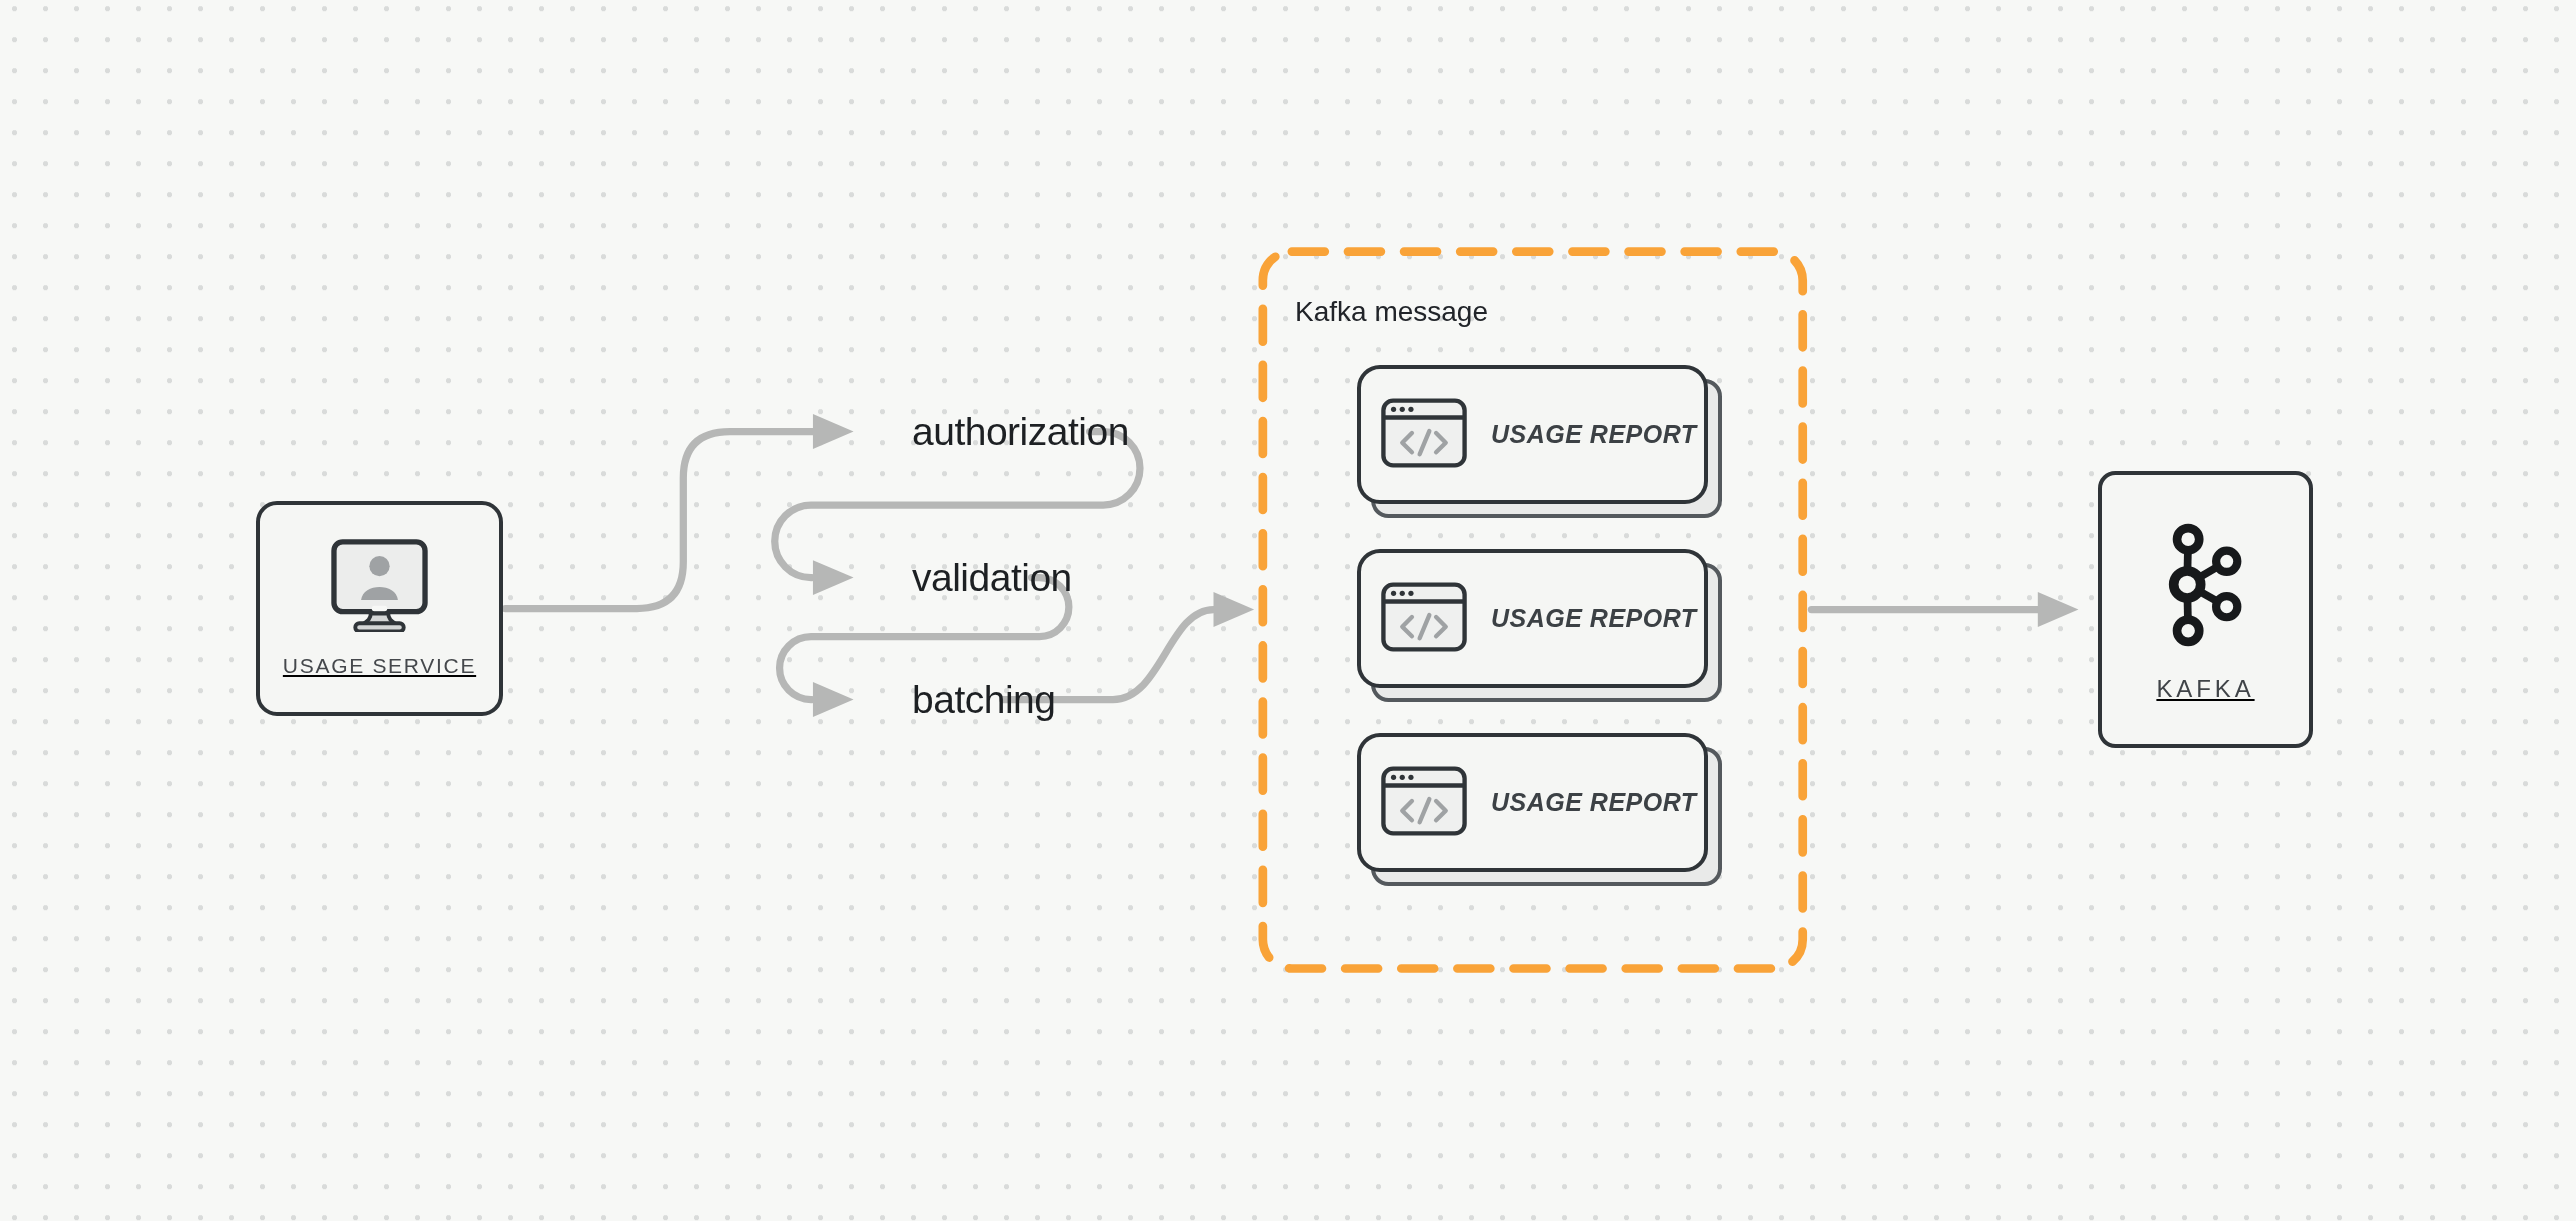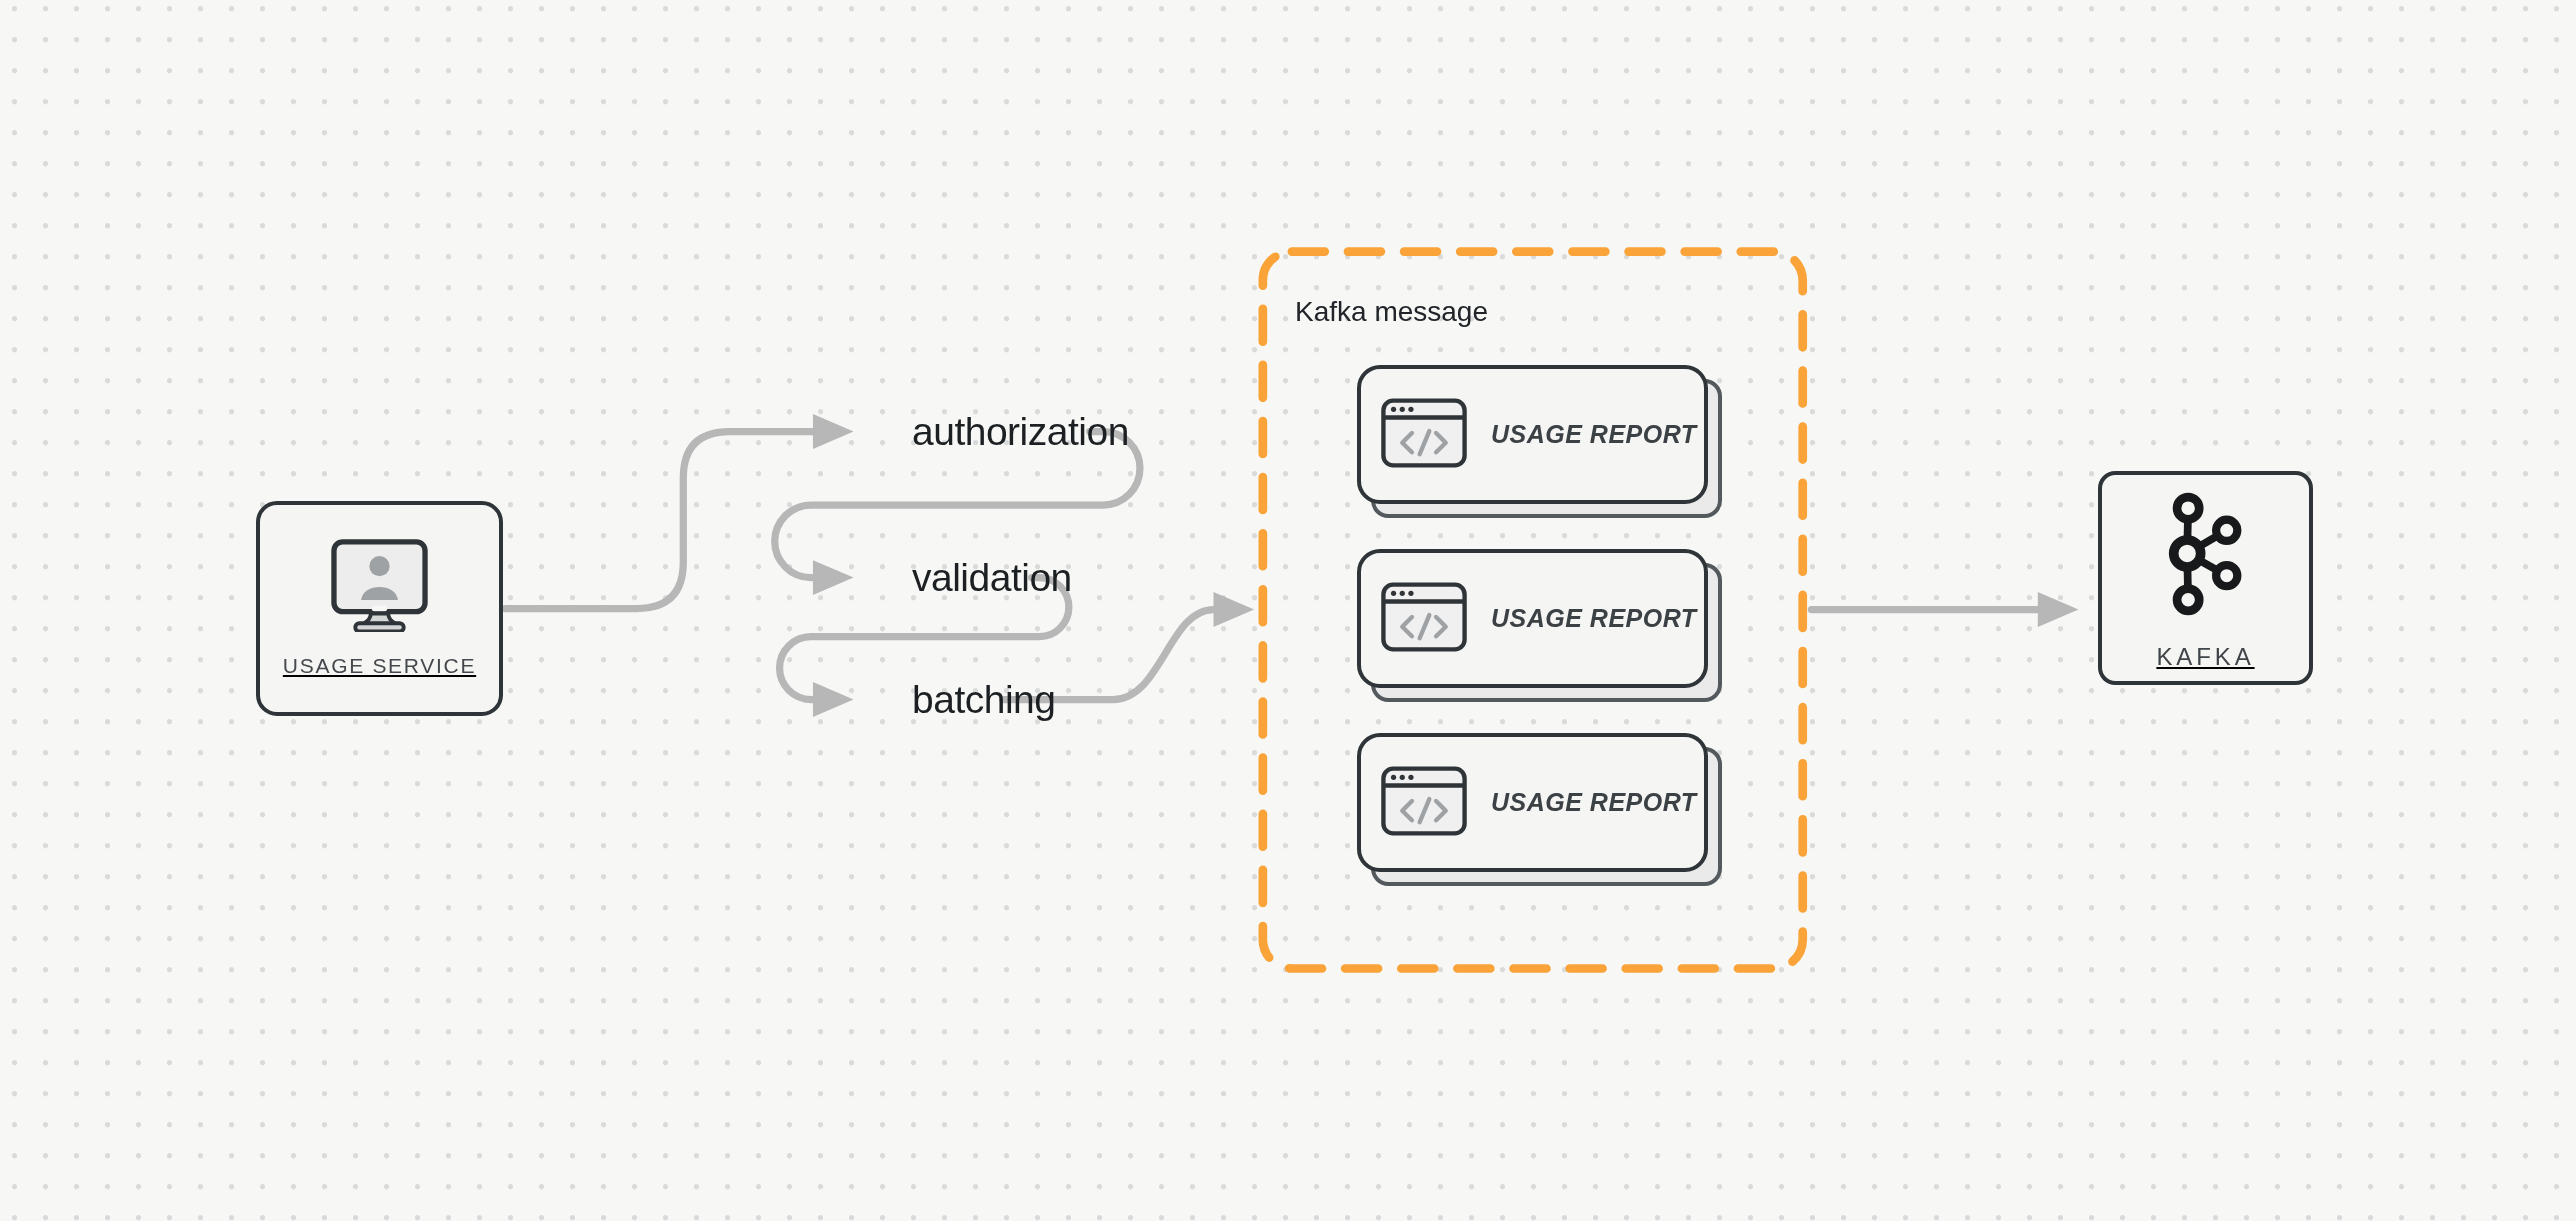--- a/index.html
+++ b/index.html
@@ -10,21 +10,21 @@
     background-size:31px 31px;background-position:-1px -6.8px;
     font-family:"Liberation Sans",sans-serif;
   }
   .layer{position:absolute;left:0;top:0;}
   .node{
     position:absolute;background:#F5F6F4;border:4.8px solid #2F3438;
     box-sizing:border-box;display:flex;flex-direction:column;
     align-items:center;justify-content:center;text-decoration:underline;
   }
   .node-usage{left:256px;top:501px;width:247px;height:215px;border-radius:21px;gap:17.4px;}
-  .node-kafka{left:2098px;top:471px;width:215px;height:214px;border-radius:17.4px;gap:19.4px;}
+  .node-kafka{left:2098px;top:471px;width:215px;height:277px;border-radius:17.4px;gap:19.4px;}
   .node-label{font-size:21px;letter-spacing:1.7px;color:#45484C;white-space:nowrap;}
   .node-kafka .node-label{font-size:24px;letter-spacing:3.9px;color:#404448;}
   .flow-label{
     position:absolute;left:900px;transform:translateY(-50%);
     font-size:39px;letter-spacing:-0.5px;color:#1D2023;white-space:nowrap;margin-left:12px;
   }
   .group-title{
     position:absolute;left:1295px;top:312px;transform:translateY(-50%);
     font-size:28px;color:#212429;white-space:nowrap;
   }

